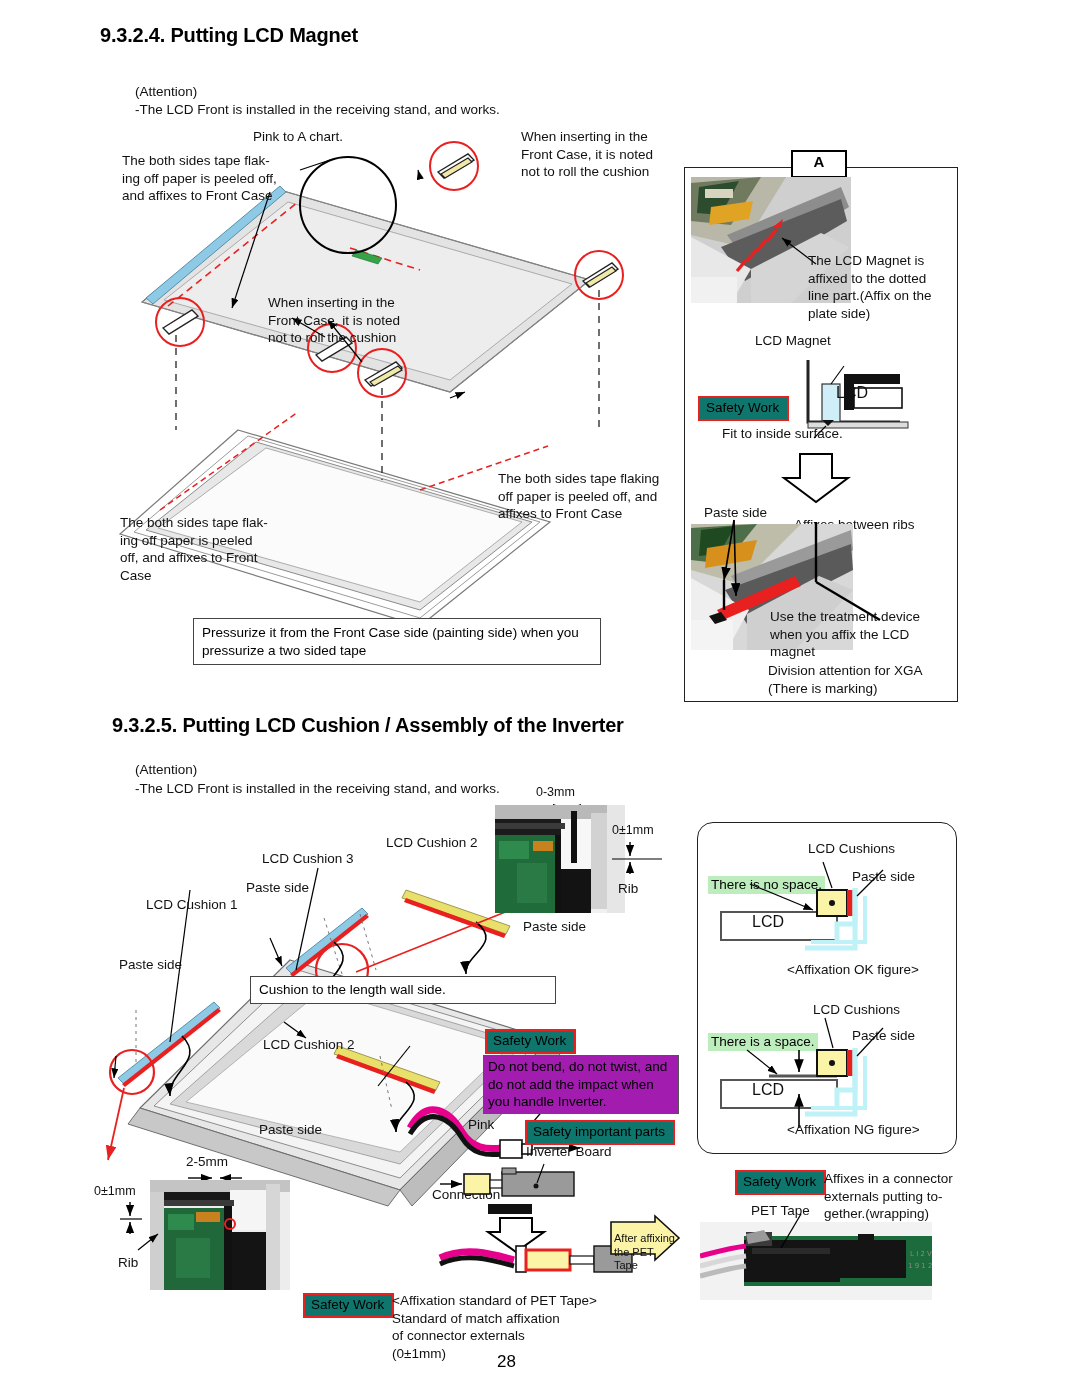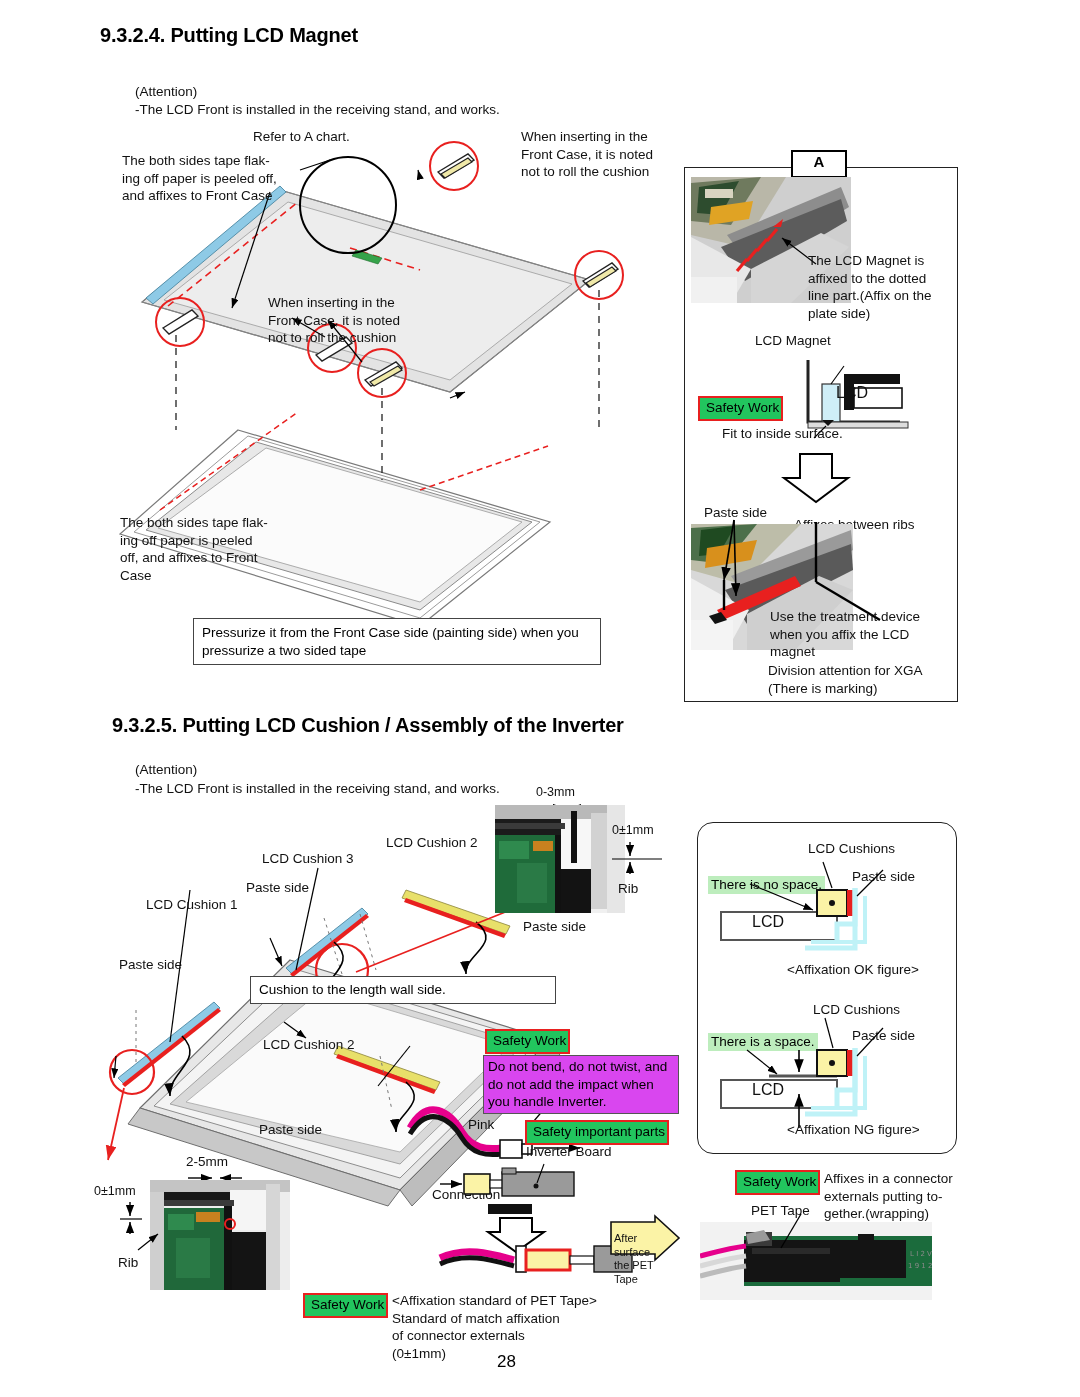--- a/index.html
+++ b/index.html
@@ -2,23 +2,23 @@
 <html><head>
 <meta charset="utf-8">
 <style>
   html,body{margin:0;padding:0;background:#ffffff;}
   body{width:1080px;height:1397px;position:relative;overflow:hidden;
        font-family:"Liberation Sans",sans-serif;color:#000;}
   .pg{position:absolute;left:0;top:0;width:1080px;height:1025px;}
   .abs{position:absolute;}
   .t{position:absolute;font-size:13.5px;line-height:17.5px;white-space:pre-line;color:#111;}
   h1.sec{position:absolute;font-size:20px;font-weight:bold;letter-spacing:-0.2px;margin:0;}
-  .safety{position:absolute;border:2px solid #e8201f;background:#22c55e;
-          font-size:13.5px;padding:2px 2px 3px 6px;line-height:16px;}
-  .cyanbox{position:absolute;border:1px solid #555;background:#d946ef;
+  .safety{position:absolute;border:2px solid #e8201f;background:#0f766e;
+          font-size:13.5px;padding:2px 8px 3px 6px;line-height:16px;}
+  .cyanbox{position:absolute;border:1px solid #555;background:#a21caf;
            font-size:13.5px;line-height:17.5px;padding:2px 4px;white-space:pre-line;}
   .greenhl{position:absolute;background:#bdedbd;font-size:13.5px;padding:1px 3px;line-height:16px;}
   .plainbox{position:absolute;border:1.3px solid #444;background:#fff;font-size:13.5px;
             line-height:17.5px;padding:5px 8px;white-space:pre-line;}
   .panel{position:absolute;border:1.4px solid #222;background:#fff;}
   .abox{position:absolute;border:2px solid #000;background:#fff;font-size:15px;
         font-weight:bold;text-align:center;line-height:20px;}
   .roundpanel{position:absolute;border:1.6px solid #222;border-radius:16px;background:#fff;}
   .pageno{position:absolute;font-size:17px;}
   svg{display:block;overflow:visible;}
@@ -94,30 +94,33 @@
     <g stroke="#000" stroke-width="1.2" fill="none" marker-end="url(#ah)">
       <line x1="150" y1="62" x2="112" y2="178"></line>
       <line x1="300" y1="48" x2="298" y2="40"></line>
       <line x1="205" y1="207" x2="172" y2="188"></line>
       <line x1="242" y1="232" x2="208" y2="190"></line>
       <line x1="330" y1="268" x2="345" y2="262"></line>
     </g>
     <line x1="180" y1="40" x2="210" y2="30" stroke="#000" stroke-width="1.2"></line>
   </svg>
 
-  <div class="t" style="left:253px;top:128px;">Refer to A chart.</div>
+  <div class="t" style="left:253px;top:128px;">Pink to A chart.</div>
   <div class="t" style="left:122px;top:152px;width:180px;">The both sides tape flak-
 ing off paper is peeled off,
 and affixes to Front Case</div>
   <div class="t" style="left:521px;top:128px;width:175px;">When inserting in the
 Front Case, it is noted
 not to roll the cushion</div>
   <div class="t" style="left:268px;top:294px;width:175px;">When inserting in the
 Front Case, it is noted
 not to roll the cushion</div>
+  <div class="t" style="left:498px;top:470px;width:190px;">The both sides tape flaking
+off paper is peeled off, and
+affixes to Front Case</div>
   <div class="t" style="left:120px;top:514px;width:180px;">The both sides tape flak-
 ing off paper is peeled
 off, and affixes to Front
 Case</div>
 
   <div class="plainbox" style="left:193px;top:618px;width:390px;">Pressurize it from the Front Case side (painting side) when you
 pressurize a two sided tape</div>
 
   
   <div class="panel" style="left:684px;top:167px;width:272px;height:533px;"></div>
@@ -503,21 +506,21 @@
   
   <div class="safety" style="left:735px;top:1170px;">Safety Work</div>
   <div class="t" style="left:824px;top:1170px;width:150px;">Affixes in a connector
 externals putting to-
 gether.(wrapping)</div>
   <div class="t" style="left:751px;top:1202px;">PET  Tape</div>
 
   <svg class="abs" style="left:609px;top:1216px;" width="72" height="58">
     <polygon points="2,6 46,6 46,0 70,22 46,44 46,38 2,38" fill="#fbf3a6" stroke="#111" stroke-width="1.6"></polygon>
   </svg>
-  <div class="t" style="left:614px;top:1232px;width:62px;font-size:11px;line-height:13.5px;">After surface
+  <div class="t" style="left:614px;top:1232px;width:62px;font-size:11px;line-height:13.5px;">After affixing
 the PET Tape</div>
 
   <div class="photo" style="left:700px;top:1222px;width:232px;height:78px;">
     <svg width="232" height="78">
       <rect width="232" height="78" fill="#f2f2f2"></rect>
       <rect x="44" y="14" width="188" height="50" fill="#1b6b3c"></rect>
       <rect x="44" y="18" width="96" height="42" fill="#141414"></rect>
       <rect x="46" y="10" width="26" height="14" fill="#3a3a3a"></rect>
       <polygon points="46,12 64,8 70,18 48,22" fill="#9a9a9a"></polygon>
       <rect x="140" y="18" width="66" height="38" fill="#141414"></rect>

